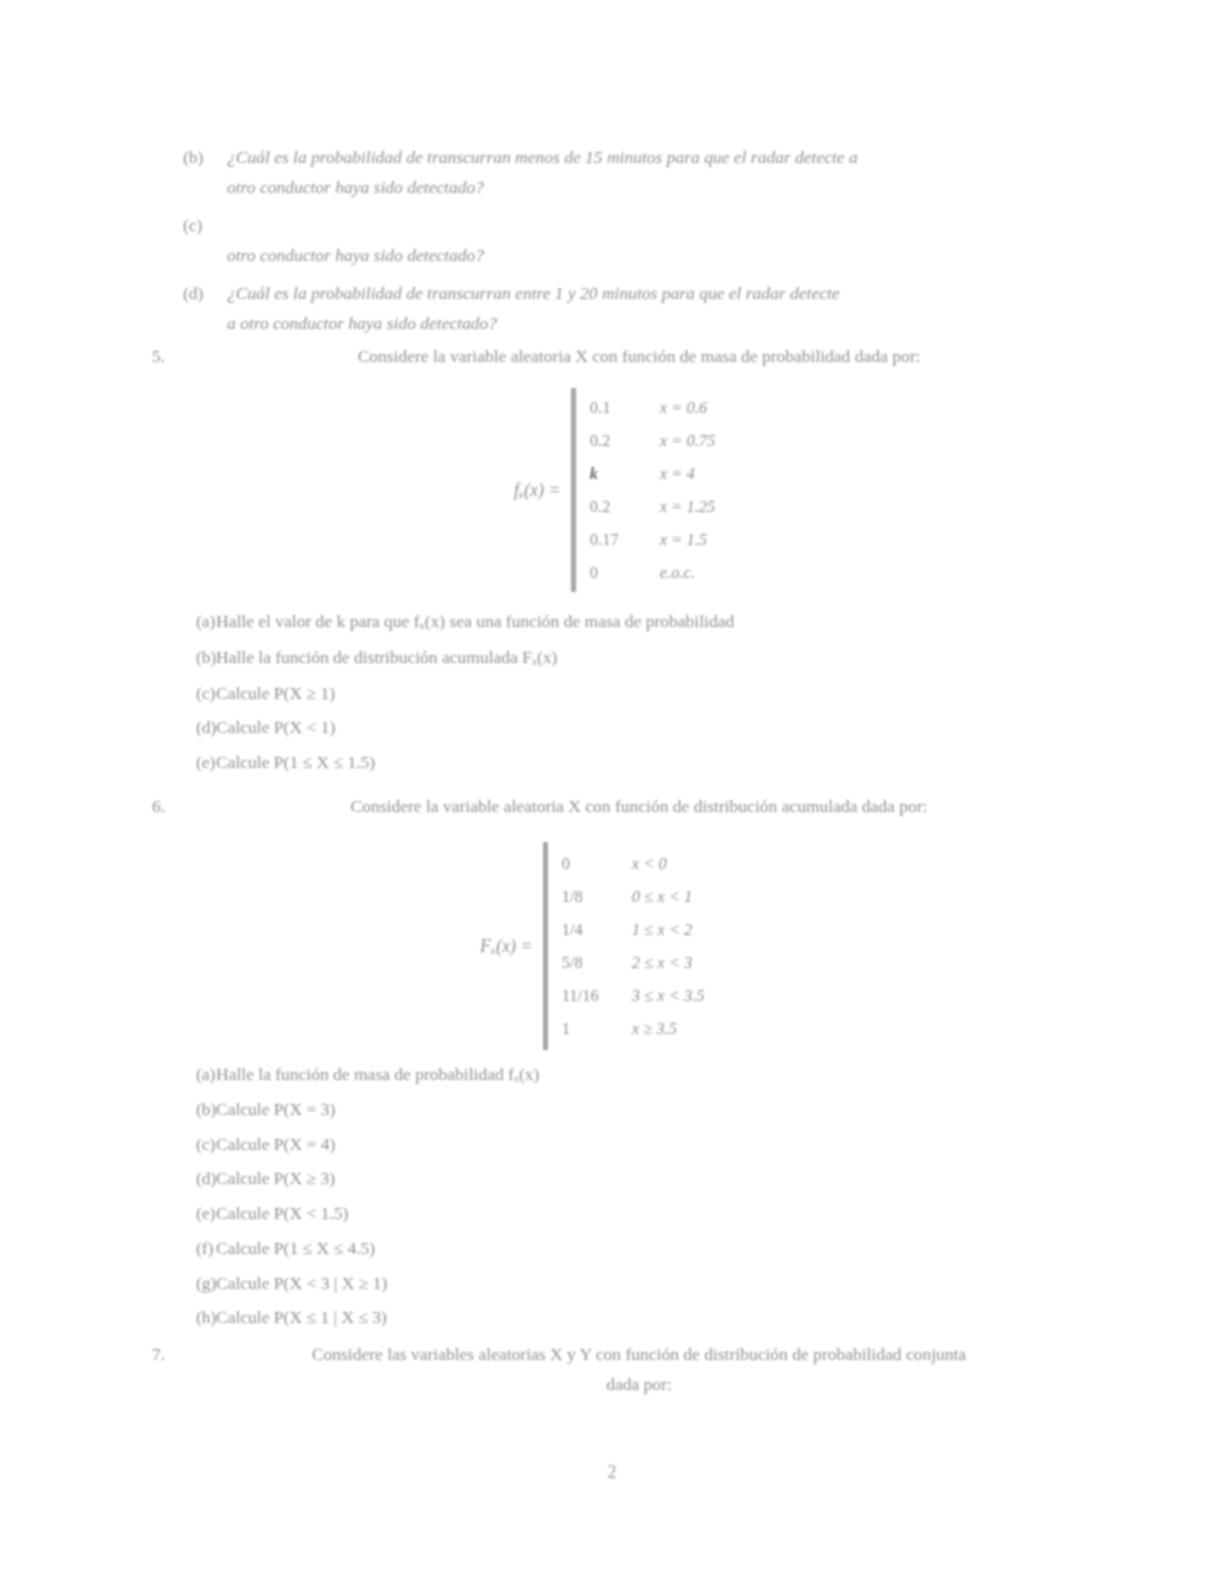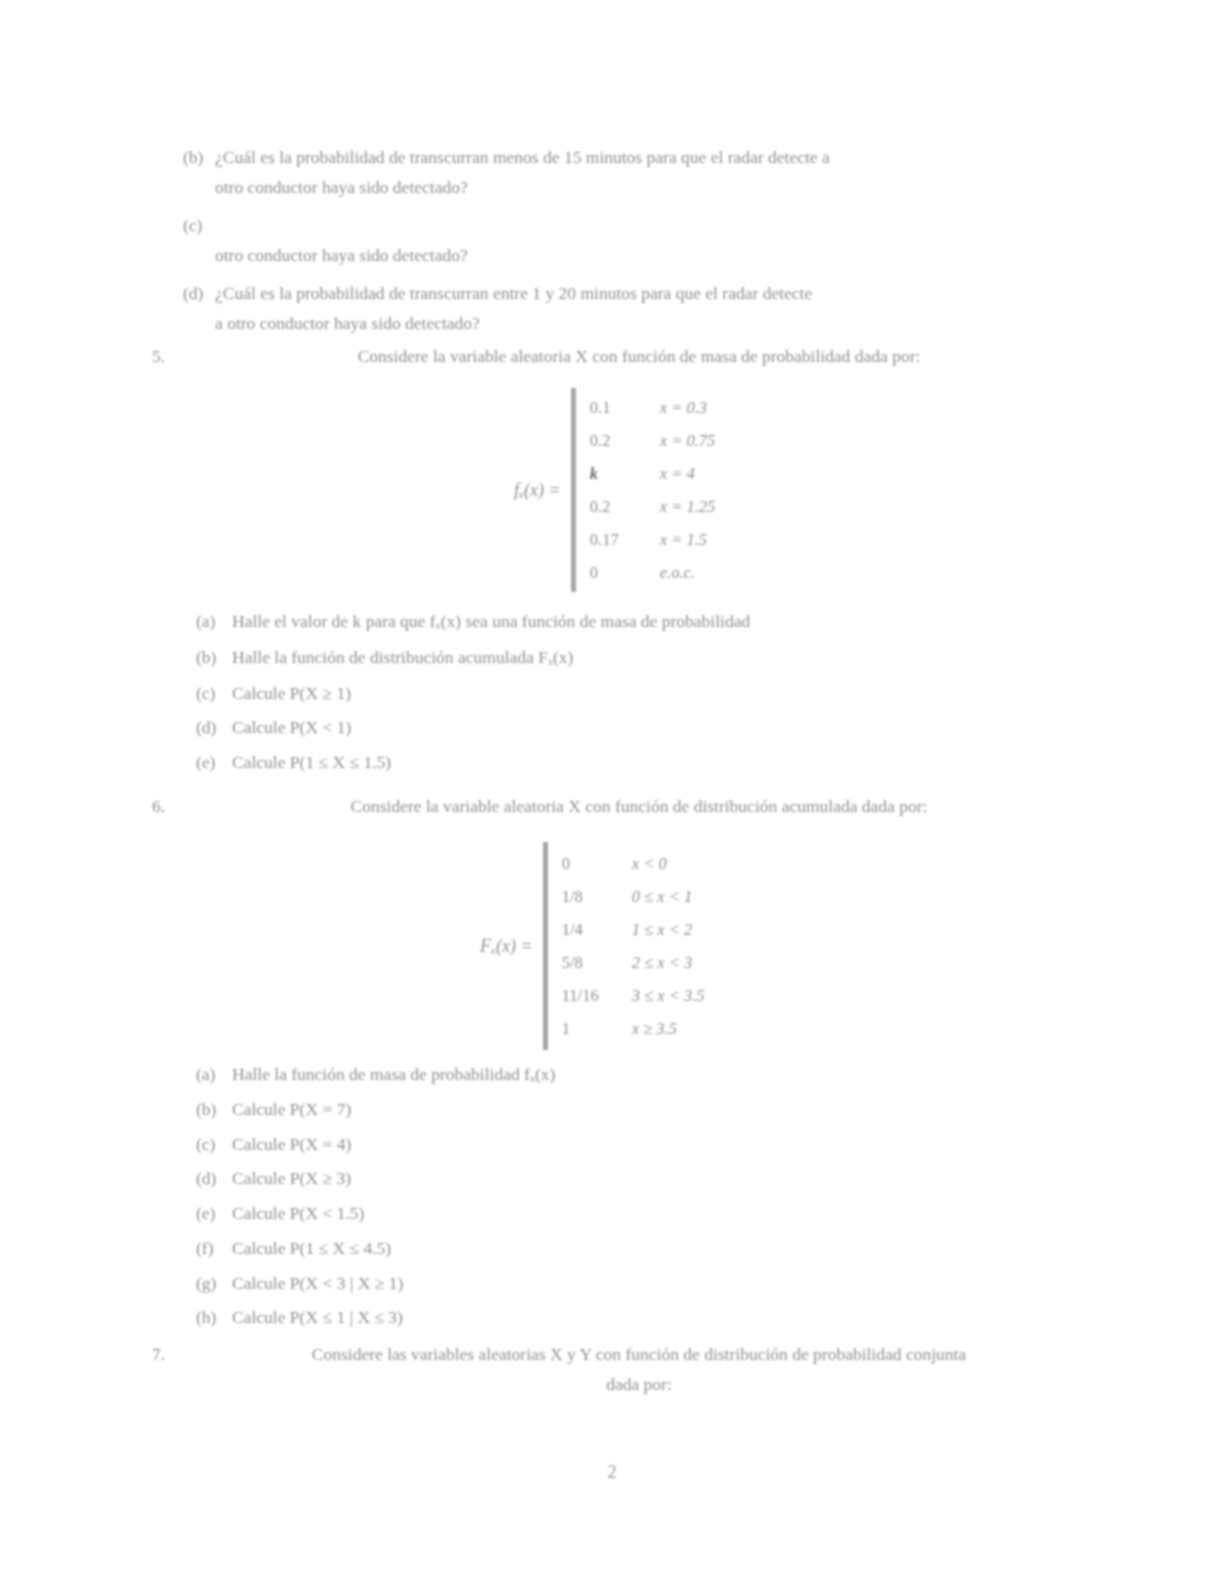--- a/index.html
+++ b/index.html
@@ -9,41 +9,41 @@
     background:#ffffff;
     font-family:"Liberation Serif", serif;
     color:#8f8f8f;
     overflow:hidden;
   }
   .blurwrap { position:absolute; inset:0; filter:blur(0.9px); }
 
   
   .li { position:absolute; left:183px; width:900px; font-size:17.5px; line-height:30px; }
   .li .lbl { position:absolute; left:0; top:0; }
-  .li .txt { display:block; margin-left:32px; }
+  .li .txt { display:block; margin-left:44px;font-style:italic; }
 
   
   .prob { position:absolute; left:152px; width:940px; font-size:17.5px; line-height:30px; }
   .prob .num { position:absolute; left:0; top:0; }
   .prob .txt { display:block; margin-left:34px;text-align:center; }
 
   
   .pw { position:absolute; display:flex; align-items:center; }
   .pw .fname { font-size:18px; font-style:italic; white-space:nowrap; }
   .pw .brace { width:5px; background:#a6a6a6; align-self:stretch; margin-left:10px; margin-right:14px; }
   .pw .rows { display:flex; flex-direction:column; justify-content:space-between; padding:3px 0; }
   .pw .row { display:flex; font-size:16.5px; height:33px; align-items:center; }
   .pw .val { width:70px; white-space:nowrap; }
   .pw .cond { white-space:nowrap; font-style:italic; }
   .pw .bold-k { font-weight:bold; color:#6d6d6d; font-style:italic; }
 
   
   .sub { position:absolute; left:196px; width:880px; font-size:17.5px; line-height:26px; }
   .sub .lbl { position:absolute; left:0; top:0; }
-  .sub .txt { display:block; margin-left:36px;font-family:Liberation Serif, serif; }
+  .sub .txt { display:block; margin-left:20px;font-family:Liberation Serif, serif; }
 
   .pageno { position:absolute; left:0; width:100%; text-align:center; font-size:18px; color:#9a9a9a; }
 </style>
 </head>
 <body>
 
 <div class="page">
   <div class="blurwrap">
 
     <div class="li" style="top:142px">
@@ -72,21 +72,21 @@
       <span class="num">5.</span>
       <span class="txt">Considere la variable aleatoria X con función de masa de probabilidad dada por:</span>
     </div>
 
     <div class="pw" style="top:388px; left:514px; height:204px;">
       <span class="fname">fₓ(x) =</span>
       <span class="brace"></span>
       <span class="rows">
         <span class="row">
             <span class="val">0.1</span>
-            <span class="cond">x = 0.3</span>
+            <span class="cond">x = 0.6</span>
           </span>
         <span class="row">
             <span class="val">0.2</span>
             <span class="cond">x = 0.75</span>
           </span>
         <span class="row">
             <span class="val bold-k">k</span>
             <span class="cond">x = 4</span>
           </span>
         <span class="row">
@@ -160,21 +160,21 @@
           </span>
       </span>
     </div>
 
     <div class="sub" style="top:1061px">
       <span class="lbl">(a)</span>
       <span class="txt">Halle la función de masa de probabilidad fₓ(x)</span>
     </div>
     <div class="sub" style="top:1096px">
       <span class="lbl">(b)</span>
-      <span class="txt">Calcule P(X = 7)</span>
+      <span class="txt">Calcule P(X = 3)</span>
     </div>
     <div class="sub" style="top:1131px">
       <span class="lbl">(c)</span>
       <span class="txt">Calcule P(X = 4)</span>
     </div>
     <div class="sub" style="top:1165px">
       <span class="lbl">(d)</span>
       <span class="txt">Calcule P(X ≥ 3)</span>
     </div>
     <div class="sub" style="top:1200px">

